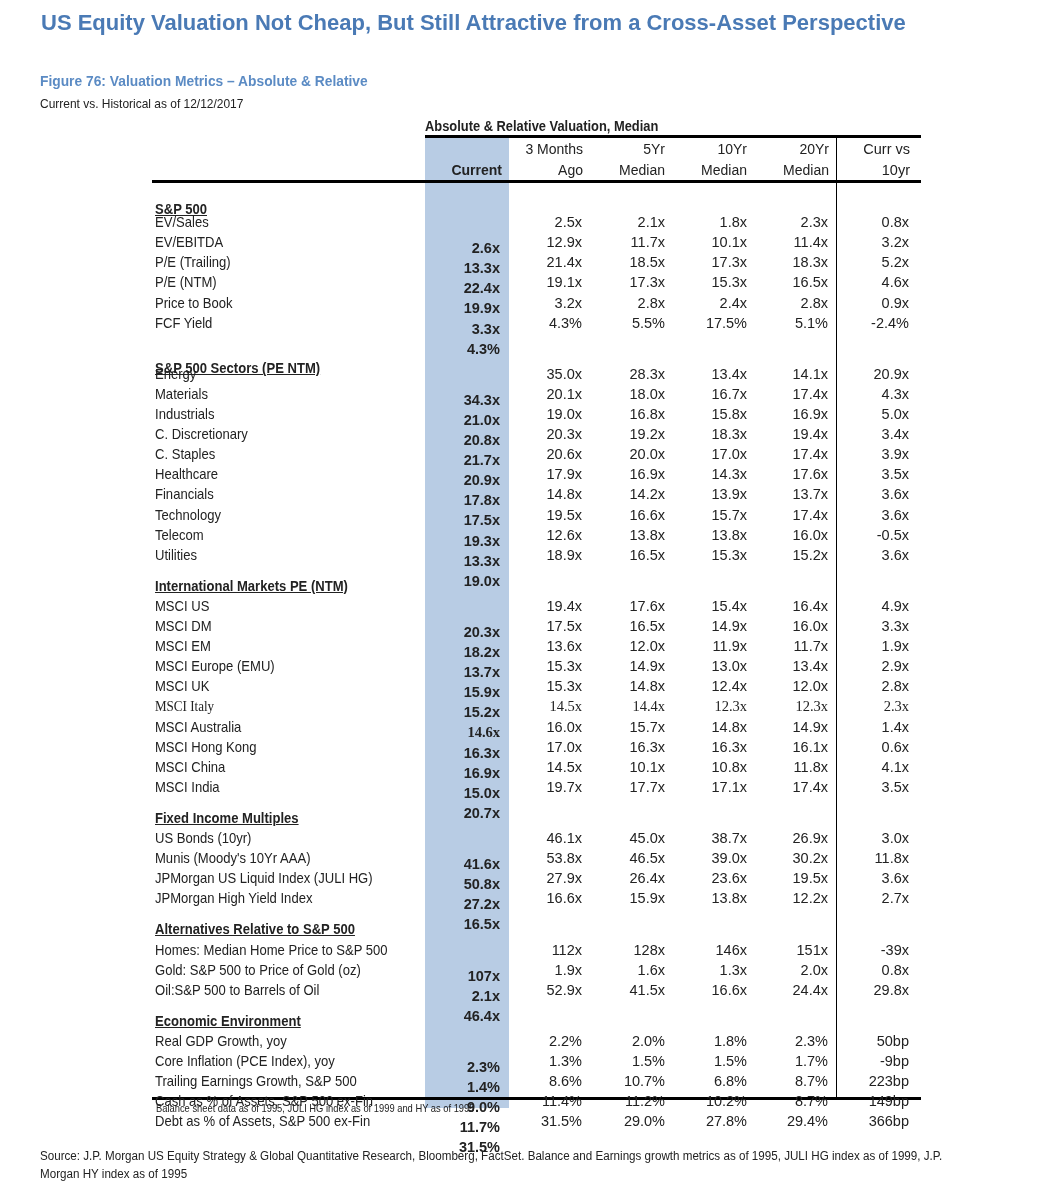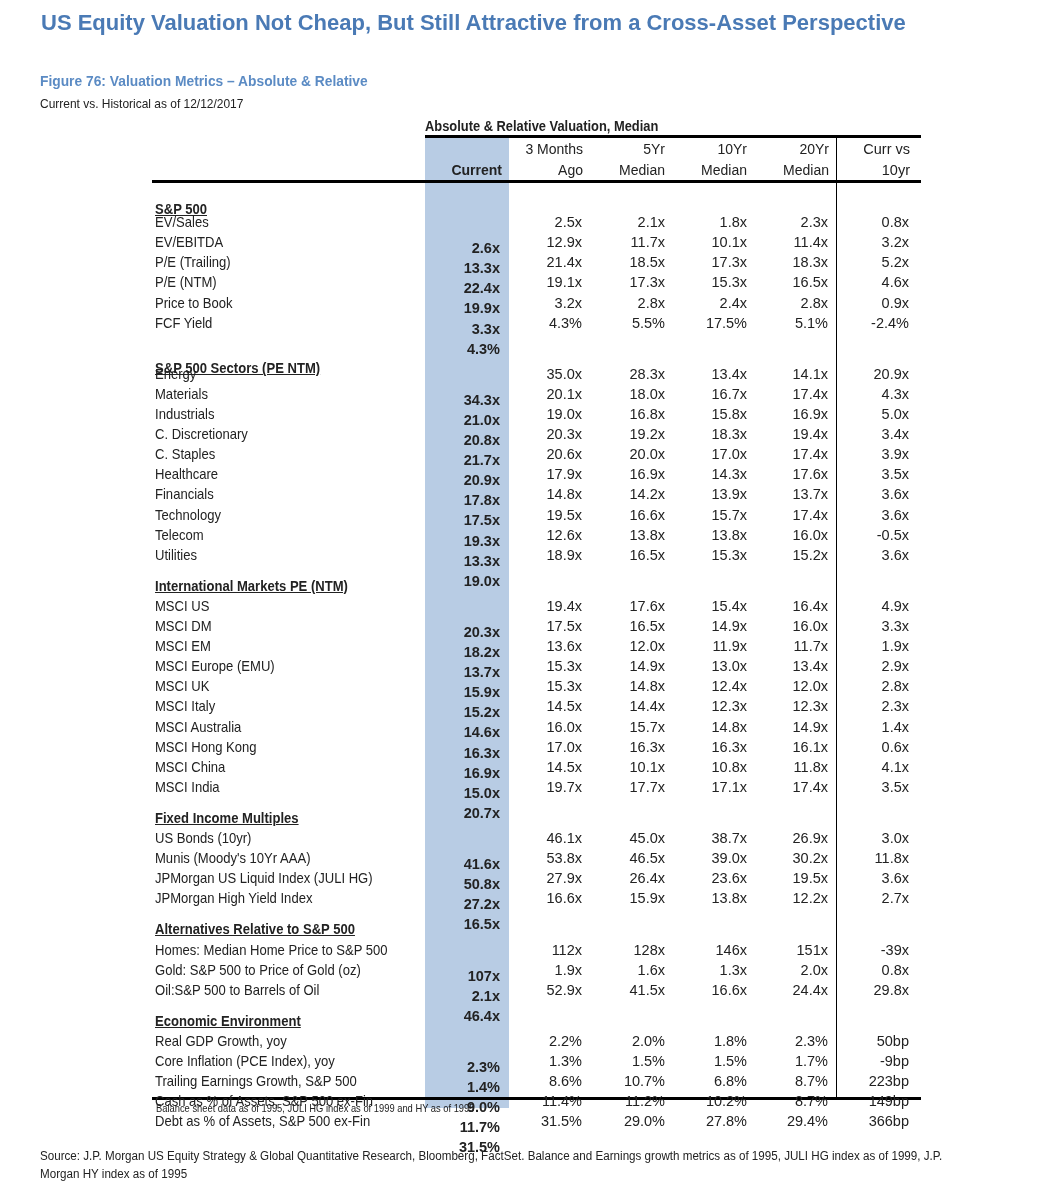--- a/index.html
+++ b/index.html
@@ -252,21 +252,21 @@
     </div>
     <div class="row" style="top: 676.3px;">
       <span class="lbl">MSCI UK</span>
       <span class="v c0 cur">15.2x</span>
       <span class="v c1">15.3x</span>
       <span class="v c2">14.8x</span>
       <span class="v c3">12.4x</span>
       <span class="v c4">12.0x</span>
       <span class="v c5">2.8x</span>
     </div>
-    <div class="row" style="top: 696.4px;">
+    <div class="row" style="top: 696.4px; font-family: Liberation Serif, serif;">
       <span class="lbl">MSCI Italy</span>
       <span class="v c0 cur">14.6x</span>
       <span class="v c1">14.5x</span>
       <span class="v c2">14.4x</span>
       <span class="v c3">12.3x</span>
       <span class="v c4">12.3x</span>
       <span class="v c5">2.3x</span>
     </div>
     <div class="row" style="top: 716.5px;">
       <span class="lbl">MSCI Australia</span>

